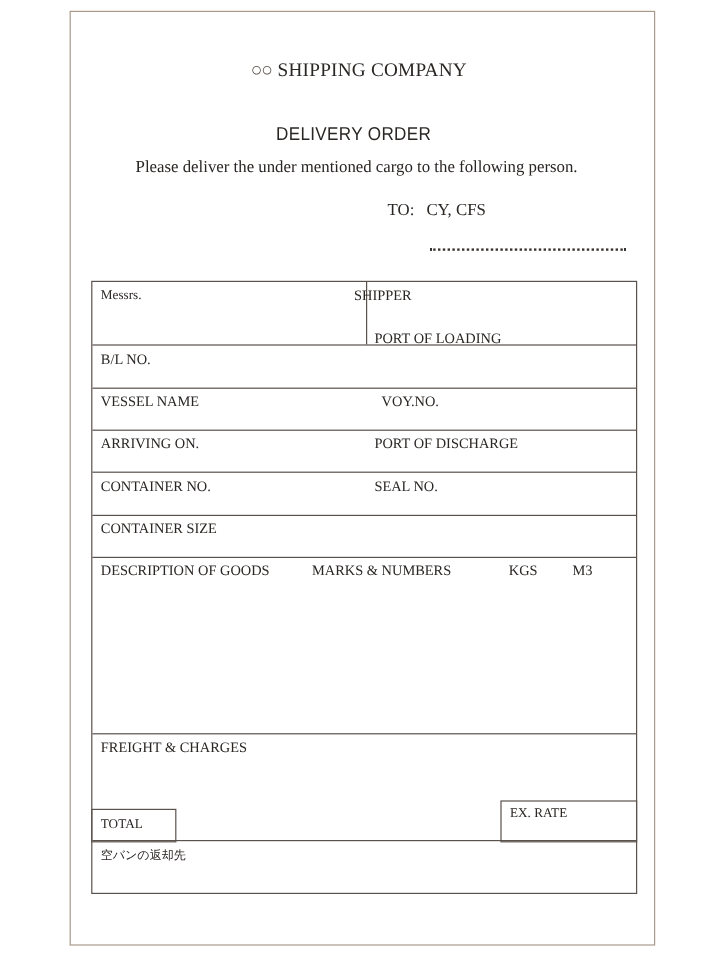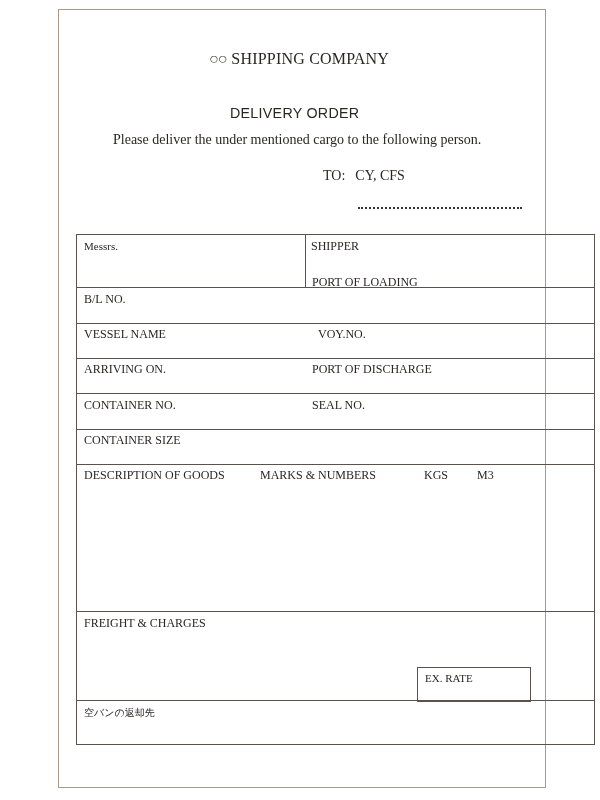--- a/index.html
+++ b/index.html
@@ -10,21 +10,21 @@
   .abs { position:absolute; white-space:nowrap; }
   .company { left:209px; top:50px; font-size:16px; letter-spacing:0.2px; }
   .company .circles { letter-spacing:-1px; margin-right:5px; color:#5a524c; }
   .title { left:230px; top:104px; font-family:"Liberation Sans", sans-serif; font-size:15.5px;
            transform:scaleX(0.92); transform-origin:left; letter-spacing:0.3px; }
   .instruction { left:113px; top:132px; font-size:14px; }
   .to { left:323px; top:168px; font-size:14px; }
   .to .val { margin-left:10px; }
   .dotline { left:358px; top:207px; width:164px; height:0; border-top:2px dotted #3a3430; }
 
-  .table { position:absolute; left:76px; top:234px; width:519px; height:511px;
+  .table { position:absolute; left:76px; top:234px; width:455px; height:511px;
            border:1.5px solid #5a524c; box-sizing:border-box; }
   .hline { position:absolute; left:0; right:0; height:0; border-top:1.3px solid #5a524c; }
   .vline { position:absolute; width:0; border-left:1.3px solid #5a524c; }
   .lbl { position:absolute; font-size:12px; white-space:nowrap; color:#2a2624; }
   .lbl.small { font-size:11px; }
   .jp { font-family:Liberation Sans, sans-serif; font-size:10px; }
   .box { position:absolute; border:1.3px solid #5a524c; box-sizing:border-box; }
 </style>
 </head>
 <body>
@@ -47,21 +47,21 @@
   <div class="hline" style="top:88px"></div>
   <div class="hline" style="top:123px"></div>
   <div class="hline" style="top:158px"></div>
   <div class="hline" style="top:194px"></div>
   <div class="hline" style="top:229px"></div>
   <div class="hline" style="top:376px"></div>
   <div class="hline" style="top:465px"></div>
   <div class="vline" style="left:228px; top:0; height:52px"></div>
 
   <div class="lbl small" style="left:7px; top:5px">Messrs.</div>
-  <div class="lbl" style="left:234px; top:4px">SHIPPER</div>
+  <div class="lbl" style="left:218px; top:4px">SHIPPER</div>
 
   <div class="lbl" style="left:7px; top:57px">B/L NO.</div>
   <div class="lbl" style="left:235px; top:40px">PORT OF LOADING</div>
 
   <div class="lbl" style="left:7px; top:92px">VESSEL NAME</div>
   <div class="lbl" style="left:241px; top:92px">VOY.NO.</div>
 
   <div class="lbl" style="left:7px; top:127px">ARRIVING ON.</div>
   <div class="lbl" style="left:235px; top:127px">PORT OF DISCHARGE</div>
 
@@ -69,18 +69,21 @@
   <div class="lbl" style="left:235px; top:163px">SEAL NO.</div>
 
   <div class="lbl" style="left:7px; top:198px">CONTAINER SIZE</div>
 
   <div class="lbl" style="left:7px; top:233px">DESCRIPTION OF GOODS</div>
   <div class="lbl" style="left:183px; top:233px">MARKS &amp; NUMBERS</div>
   <div class="lbl" style="left:347px; top:233px">KGS</div>
   <div class="lbl" style="left:400px; top:233px">M3</div>
 
   <div class="lbl" style="left:7px; top:381px">FREIGHT &amp; CHARGES</div>
+  <div class="box" style="left:-1px; top:439px; width:71px; height:28px">
+    <div class="lbl small" style="left:7px; top:6px">TOTAL</div>
+  </div>
   <div class="box" style="left:340px; top:432px; width:114px; height:35px">
     <div class="lbl small" style="left:7px; top:4px">EX. RATE</div>
   </div>
 
   <div class="lbl jp" style="left:7px; top:471px">空バンの返却先</div>
 </div>
 
 </body></html>

